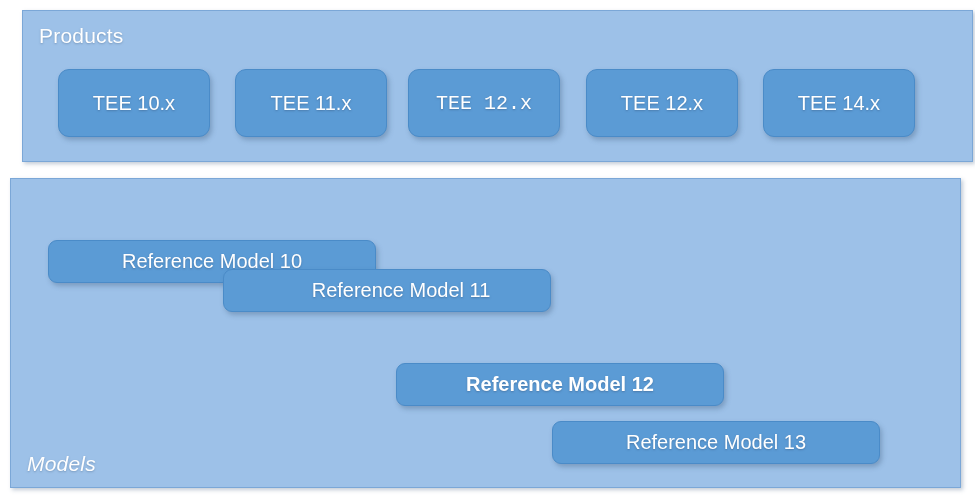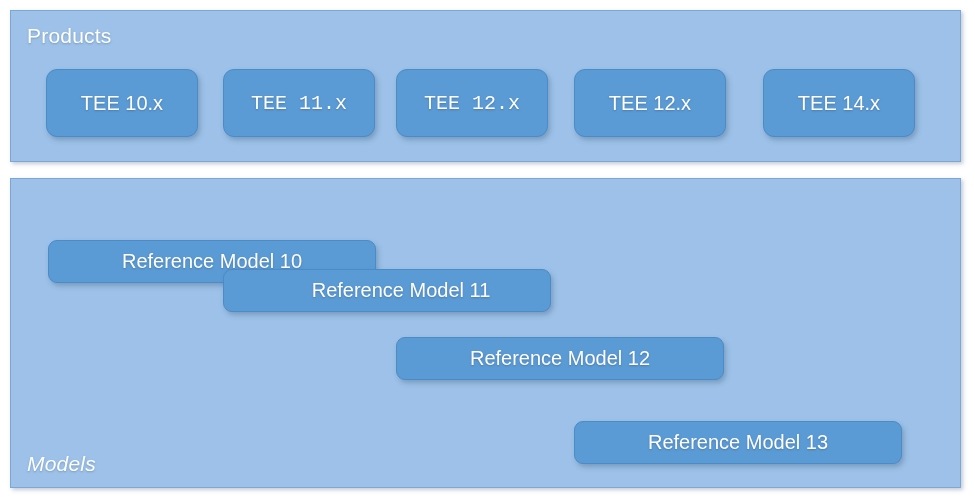--- a/index.html
+++ b/index.html
@@ -20,21 +20,21 @@
 
   
   .panel {
     position: absolute;
     background: #9dc1e8;
     border: 1px solid #7ba7d7;
     box-shadow: 2px 2px 4px rgba(120,140,165,0.45);
     box-sizing: border-box;
   }
   #products-panel {
-    left: 10px;
+    left: 22px;
     top: 10px;
     width: 951px;
     height: 152px;
   }
   #models-panel {
     left: 10px;
     top: 178px;
     width: 951px;
     height: 310px;
   }
@@ -94,50 +94,50 @@
 
 <div id="canvas">
 
   <div class="panel" id="products-panel">
     <div class="panel-label" id="products-label">Products</div>
 
     <div class="node-box product-box" style="left:35px; top:58px;">
       <span>TEE 10.x</span>
     </div>
 
-    <div class="node-box product-box" style="left:212px; top:58px;font-family:Liberation Mono, monospace;">
+    <div class="node-box product-box" style="left:212px; top:58px;">
       <span>TEE 11.x</span>
     </div>
 
     <div class="node-box product-box" style="left:385px; top:58px;font-family:Liberation Mono, monospace;">
       <span>TEE 12.x</span>
     </div>
 
     <div class="node-box product-box" style="left:563px; top:58px;">
       <span>TEE 12.x</span>
     </div>
 
-    <div class="node-box product-box" style="left:740px; top:58px;margin-left:12px;">
+    <div class="node-box product-box" style="left:740px; top:58px;">
       <span>TEE 14.x</span>
     </div>
   </div>
 
   <div class="panel" id="models-panel">
     <div class="panel-label" id="models-label">Models</div>
 
     <div class="node-box model-bar" style="left:37px; top:25px;margin-top:36px;">
       <span>Reference Model 10</span>
     </div>
 
     <div class="node-box model-bar" style="left:212px; top:90px;padding-left:28px;">
       <span>Reference Model 11</span>
     </div>
 
-    <div class="node-box model-bar" style="left:385px; top:158px;">
+    <div class="node-box model-bar" style="left:385px; top:184px;font-weight:bold;">
       <span>Reference Model 12</span>
     </div>
 
-    <div class="node-box model-bar" style="left:563px; top:242px;text-align:right;">
+    <div class="node-box model-bar" style="left:541px; top:242px;text-align:right;">
       <span>Reference Model 13</span>
     </div>
   </div>
 
 </div>
 
 </body></html>

